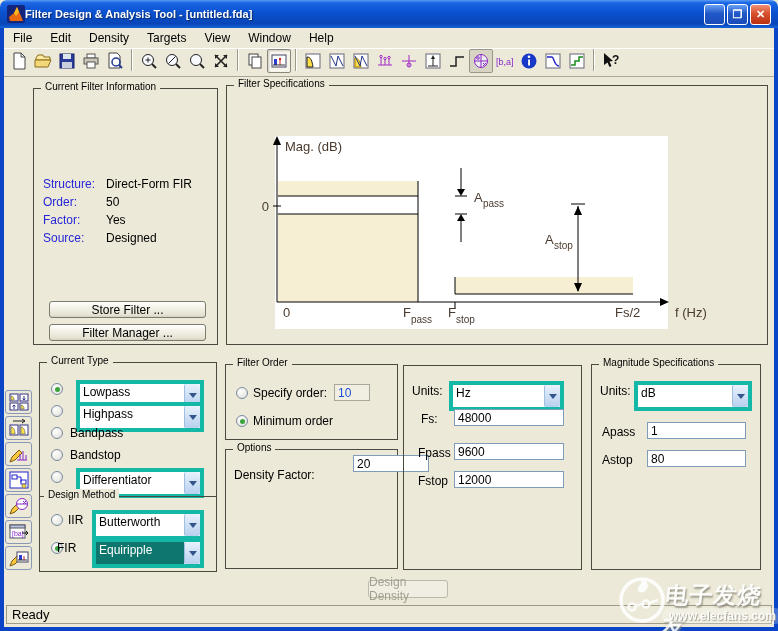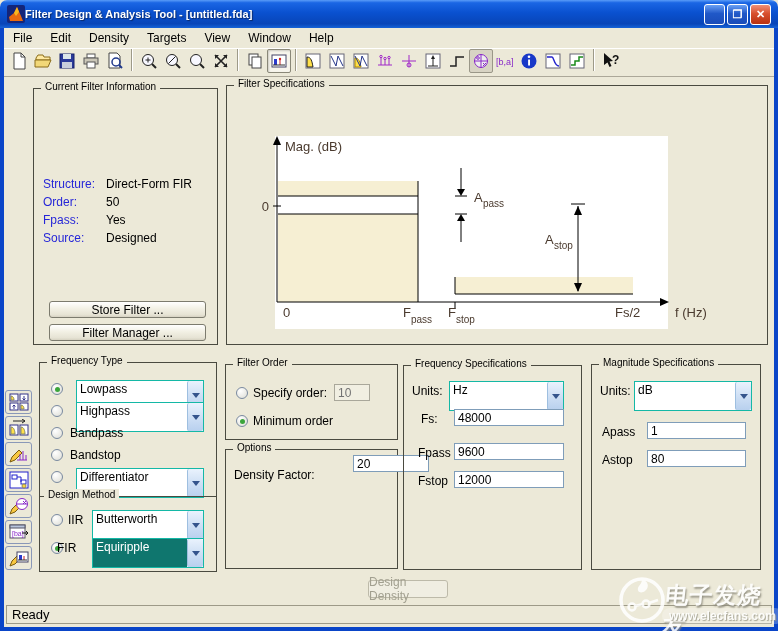--- a/index.html
+++ b/index.html
@@ -38,22 +38,22 @@
   .gb { position:absolute; border:1px solid #4a4a40; }
   .gt { position:absolute; top:-8px; left:7px; background:#ece9d8; padding:0 4px; font-size:10px; white-space:nowrap; }
 
   
   .xpbtn { position:absolute; border:1px solid #7c7b6e; border-radius:3px; font-size:12px;
     background:linear-gradient(180deg,#ffffff,#f2f0e4 45%,#e6e3d4 85%,#d6d2c2);
     display:flex; align-items:center; justify-content:center; font-family:"Liberation Sans",sans-serif; }
   .xpbtn.disabled { color:#a2a090; background:#f0eee2; border-color:#bdbaa9; }
   .xpinput { position:absolute; border:1px solid #7f9db9; background:#fff; font-size:12px; padding:0 3px;
     font-family:"Liberation Sans",sans-serif; }
-  .xpinput.dis { background:#f1efe2; color:#737373; border-color:#a9a79a; }
-  .xpsel { position:absolute; border:1px solid #14b8a6; background:#fff; height:30px; display:flex; align-items:stretch; font-size:12px; }
+  .xpinput.dis { background:#f1efe2; color:#1d4ed8; border-color:#a9a79a; }
+  .xpsel { position:absolute; border:4px solid #14b8a6; background:#fff; height:30px; display:flex; align-items:stretch; font-size:12px; }
   .xpsel .txt { flex:1; padding:1px 0 0 3px; white-space:nowrap; overflow:hidden; }
   .xpsel.hi .txt { background:#0f766e; color:#fff; }
   .xpsel .arr { width:16px; background:linear-gradient(180deg,#e9f2fd,#cfe0f5 50%,#b8d0ee); border-left:1px solid #9ebfe0;
     border-radius:2px; display:flex; align-items:center; justify-content:center; }
   .xpsel .arr::after { content:""; border:4px solid transparent; border-top:5px solid #34548c; margin-top:5px; }
   .xpradio { position:absolute; width:12px; height:12px; border-radius:50%; border:1px solid #7a8aa0;
     background:radial-gradient(circle at 35% 30%,#fff,#dcdcd4); }
   .xpradio.on::after { content:""; position:absolute; left:2.5px; top:2.5px; width:5px; height:5px; border-radius:50%; background:#3ba53b; }
   .lbl { position:absolute; font-size:12px; white-space:nowrap; }
 
@@ -281,21 +281,21 @@
       </div>
   </div>
 
   <div class="gb" style="left:33px; top:88px; width:185px; height:257px;">
     <span class="gt">Current Filter Information</span>
     <div class="cfi-row">
       <span class="lbl cfi-label" style="left:9px; top:88px;">Structure:</span>
       <span class="lbl" style="left:72px; top:88px;">Direct-Form FIR</span>
       <span class="lbl cfi-label" style="left:9px; top:106px;">Order:</span>
       <span class="lbl" style="left:72px; top:106px;">50</span>
-      <span class="lbl cfi-label" style="left:9px; top:124px;">Fpass:</span>
+      <span class="lbl cfi-label" style="left:9px; top:124px;">Factor:</span>
       <span class="lbl" style="left:72px; top:124px;">Yes</span>
       <span class="lbl cfi-label" style="left:9px; top:142px;">Source:</span>
       <span class="lbl" style="left:72px; top:142px;">Designed</span>
     </div>
     <div class="xpbtn" style="left:15px; top:212px; width:157px; height:17px;">Store Filter ...</div>
     <div class="xpbtn" style="left:15px; top:235px; width:157px; height:17px;">Filter Manager ...</div>
   </div>
 
   <div class="gb" style="left:226px; top:85px; width:542px; height:260px;">
     <span class="gt">Filter Specifications</span>
@@ -408,21 +408,21 @@
       <svg width="20" height="18" viewBox="0 0 20 18">
         <path d="M1 17l2-5 5-5 3 3-5 5z" fill="#f8c840" stroke="#7a5a10"></path>
         <rect x="8" y="3" width="11" height="10" fill="#fff" stroke="#446"></rect>
         <path d="M10 11V6h3v5z" fill="#2a3acc"></path>
         <line x1="15" y1="11" x2="15" y2="7" stroke="#c22"></line>
         <line x1="9" y1="11" x2="18" y2="11" stroke="#333"></line>
       </svg>
     </div>
 
   <div class="gb" style="left:39px; top:362px; width:178px; height:210px;">
-    <span class="gt">Frequency Type</span>
+    <span class="gt">Current Type</span>
     <span class="xpradio on" style="left:11px; top:20px;"></span>
     <div class="xpsel" style="left:36px; top:17px; width:128px;">
         <span class="txt">Lowpass</span>
         <span class="arr"></span>
       </div>
     <span class="xpradio" style="left:11px; top:42px;"></span>
     <div class="xpsel" style="left:36px; top:39px; width:128px;">
         <span class="txt">Highpass</span>
         <span class="arr"></span>
       </div>
@@ -462,21 +462,20 @@
     <span class="lbl" style="left:27px; top:49px;">Minimum order</span>
   </div>
 
   <div class="gb" style="left:225px; top:449px; width:173px; height:120px;">
     <span class="gt">Options</span>
     <span class="lbl" style="left:8px; top:18px;">Density Factor:</span>
     <input class="xpinput" style="left: 87px; top: 5px; width: 76px; height: 17px; margin-left: 40px;" value="20">
   </div>
 
   <div class="gb" style="left:403px; top:365px; width:179px; height:205px;">
-    <span class="gt">Frequency Specifications</span>
     <span class="lbl" style="left:8px; top:18px;">Units:</span>
     <div class="xpsel" style="left:45px; top:15px; width:115px;">
         <span class="txt">Hz</span>
         <span class="arr"></span>
       </div>
     <span class="lbl" style="left:17px; top:46px;">Fs:</span>
     <input class="xpinput" style="left: 50px; top: 43px; width: 110px; height: 17px;" value="48000">
     <span class="lbl" style="left:14px; top:80px;">Fpass</span>
     <input class="xpinput" style="left: 50px; top: 77px; width: 110px; height: 17px;" value="9600">
     <span class="lbl" style="left:14px; top:108px;">Fstop</span>

